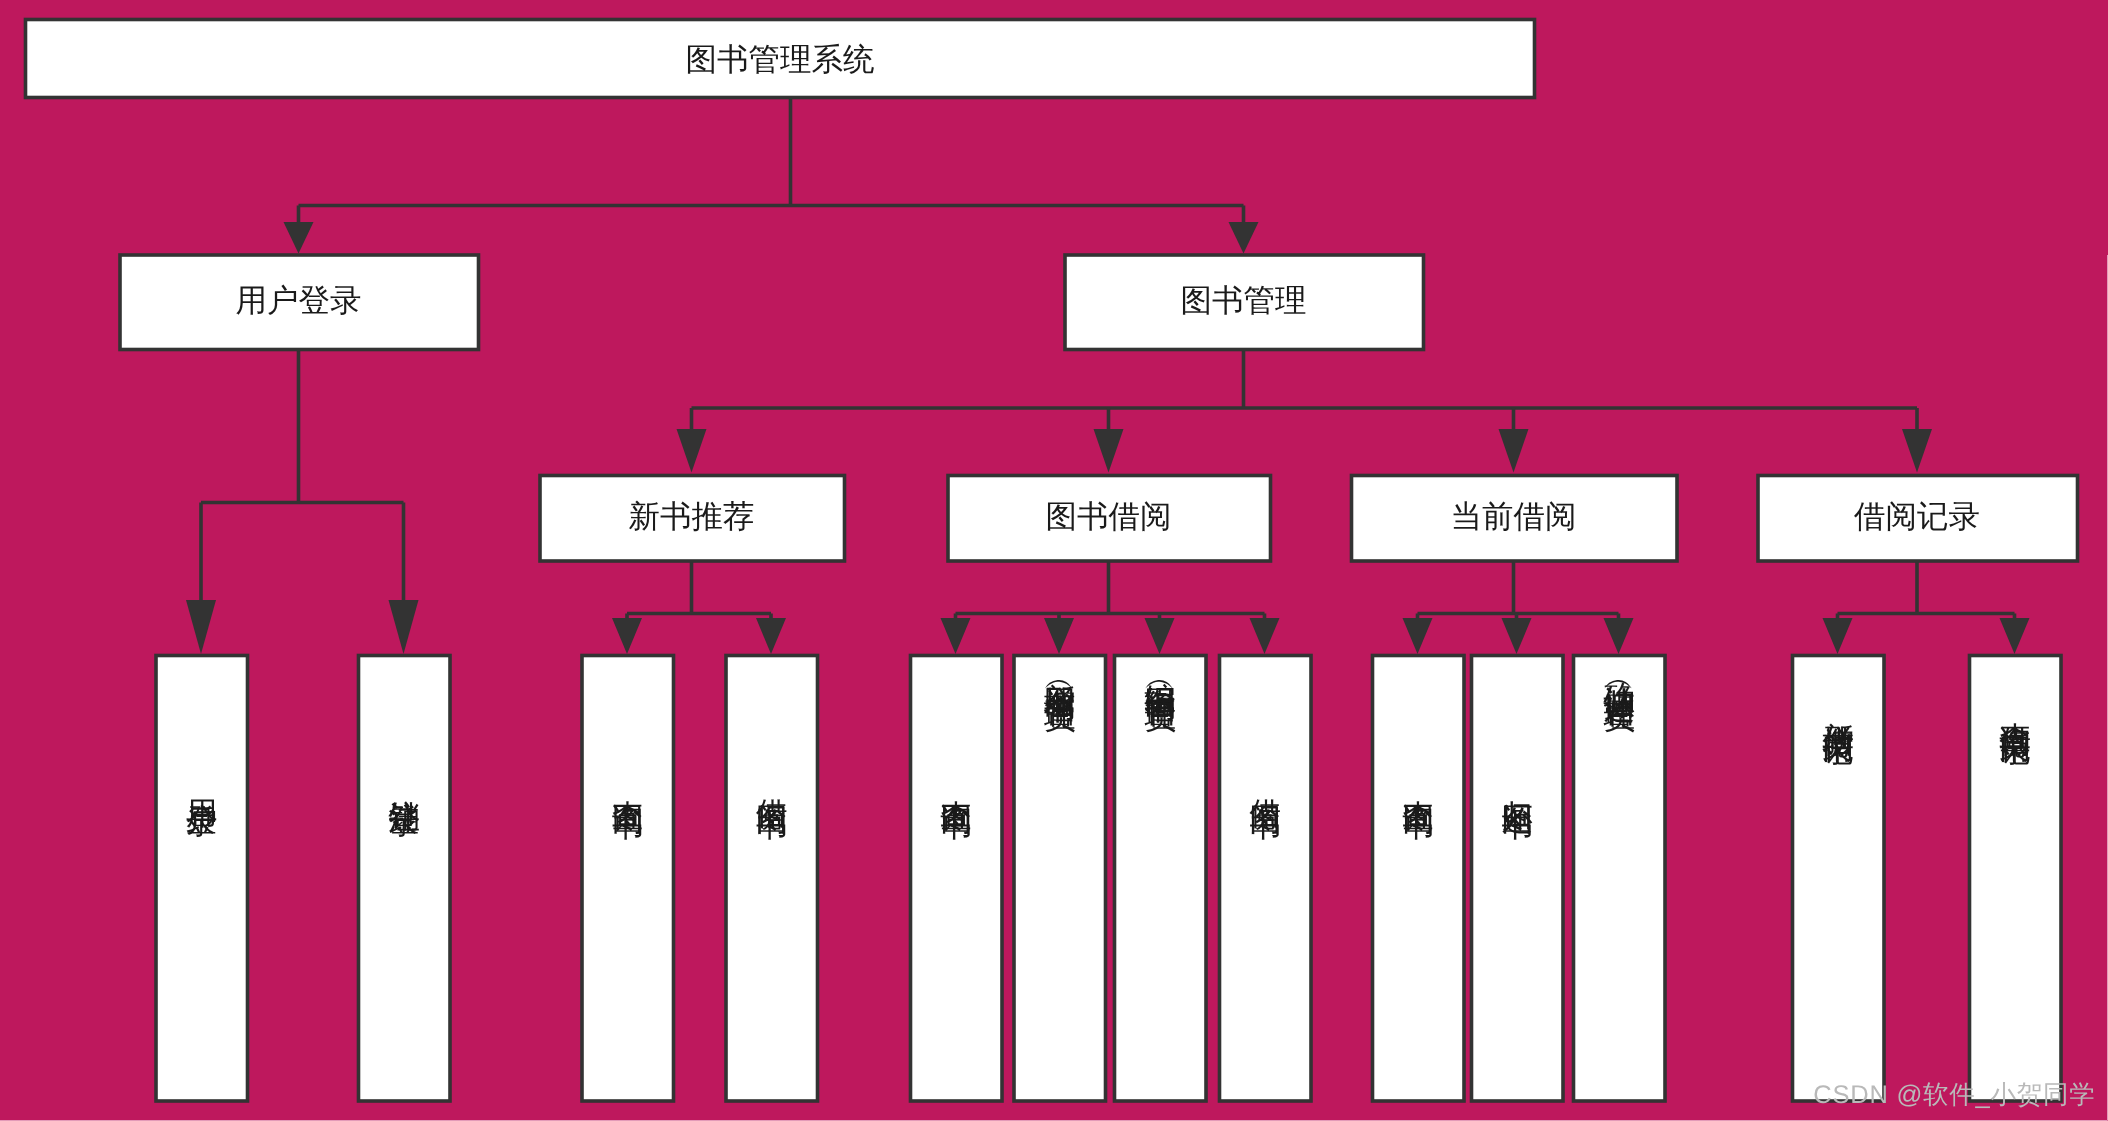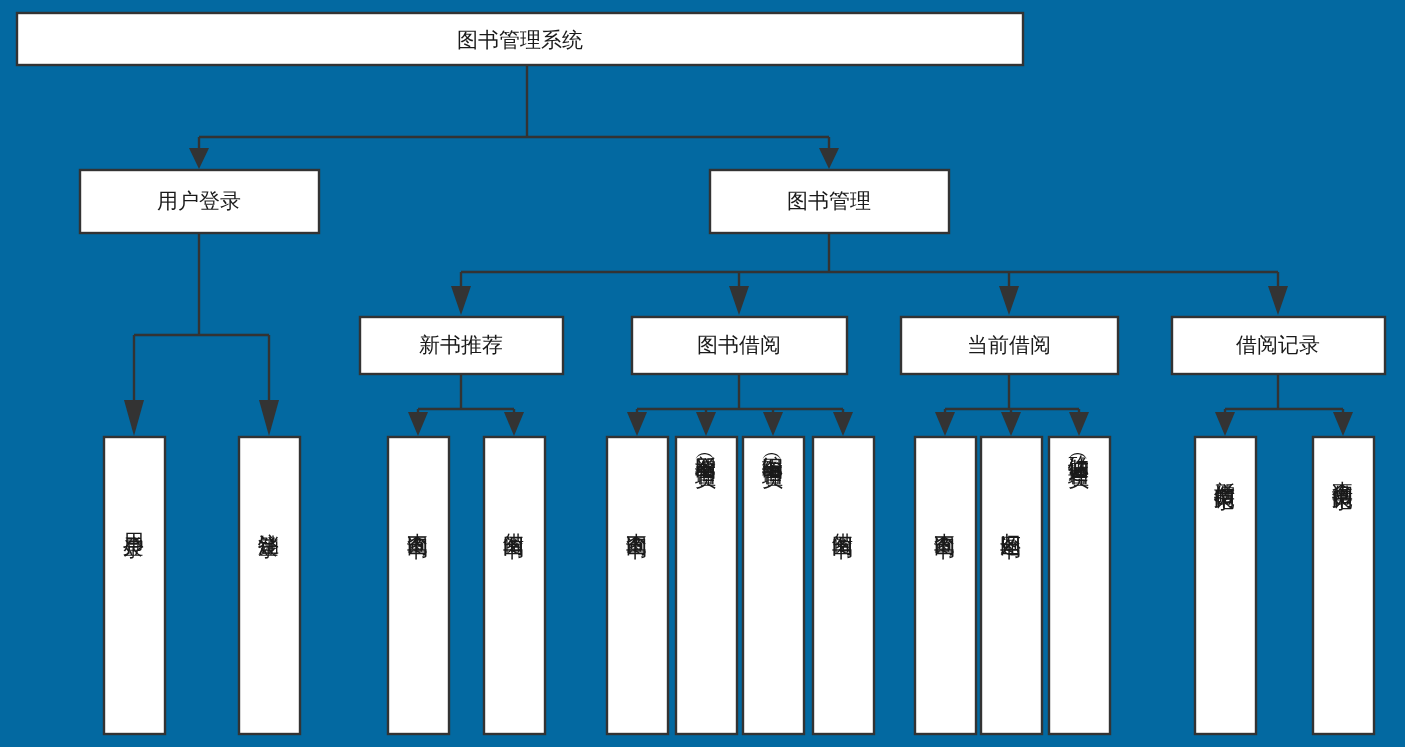--- a/index.html
+++ b/index.html
@@ -7,21 +7,21 @@
     padding: 0;
     background: #ffffff;
   }
   body {
     font-family: "Liberation Sans", "DejaVu Sans", sans-serif;
   }
   #diagram-root {
     position: relative;
     width: 1405px;
     height: 747px;
-    background: #0369a1;
+    background: #be185d;
     overflow: hidden;
   }
   svg.diagram-canvas {
     position: absolute;
     left: 0;
     top: 0;
     width: 1405px;
     height: 747px;
   }
   .node-box {
@@ -234,14 +234,15 @@
       <rect class="node-box" x="1195" y="437" width="61" height="297"></rect>
       <text class="node-label-v" x="1225" y="470" text-anchor="middle">新增借阅记录</text>
     </g>
     <g>
       <rect class="node-box" x="1313" y="437" width="61" height="297"></rect>
       <text class="node-label-v" x="1343" y="470" text-anchor="middle">查询借阅记录</text>
     </g>
 
   </svg>
 
+  <div class="watermark">CSDN @软件_小贺同学</div>
 
 </div>
 
 </body></html>

